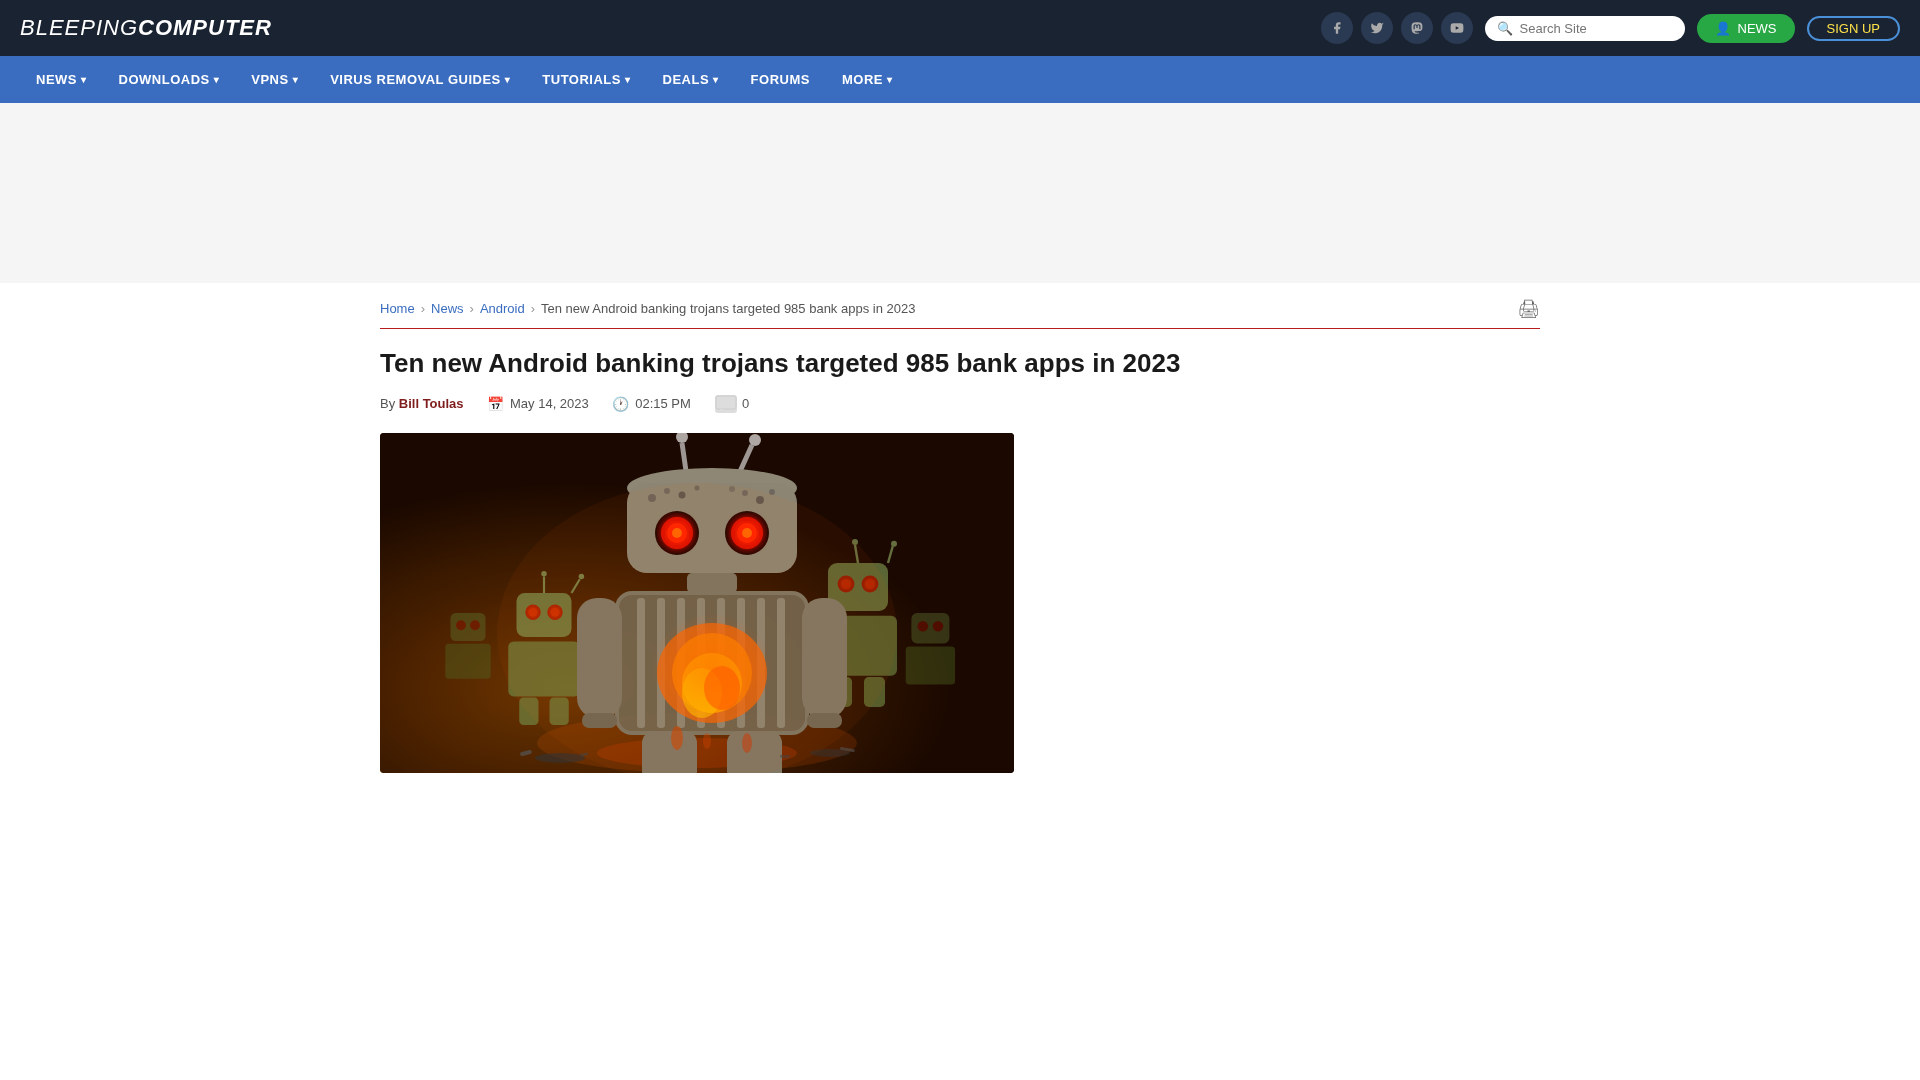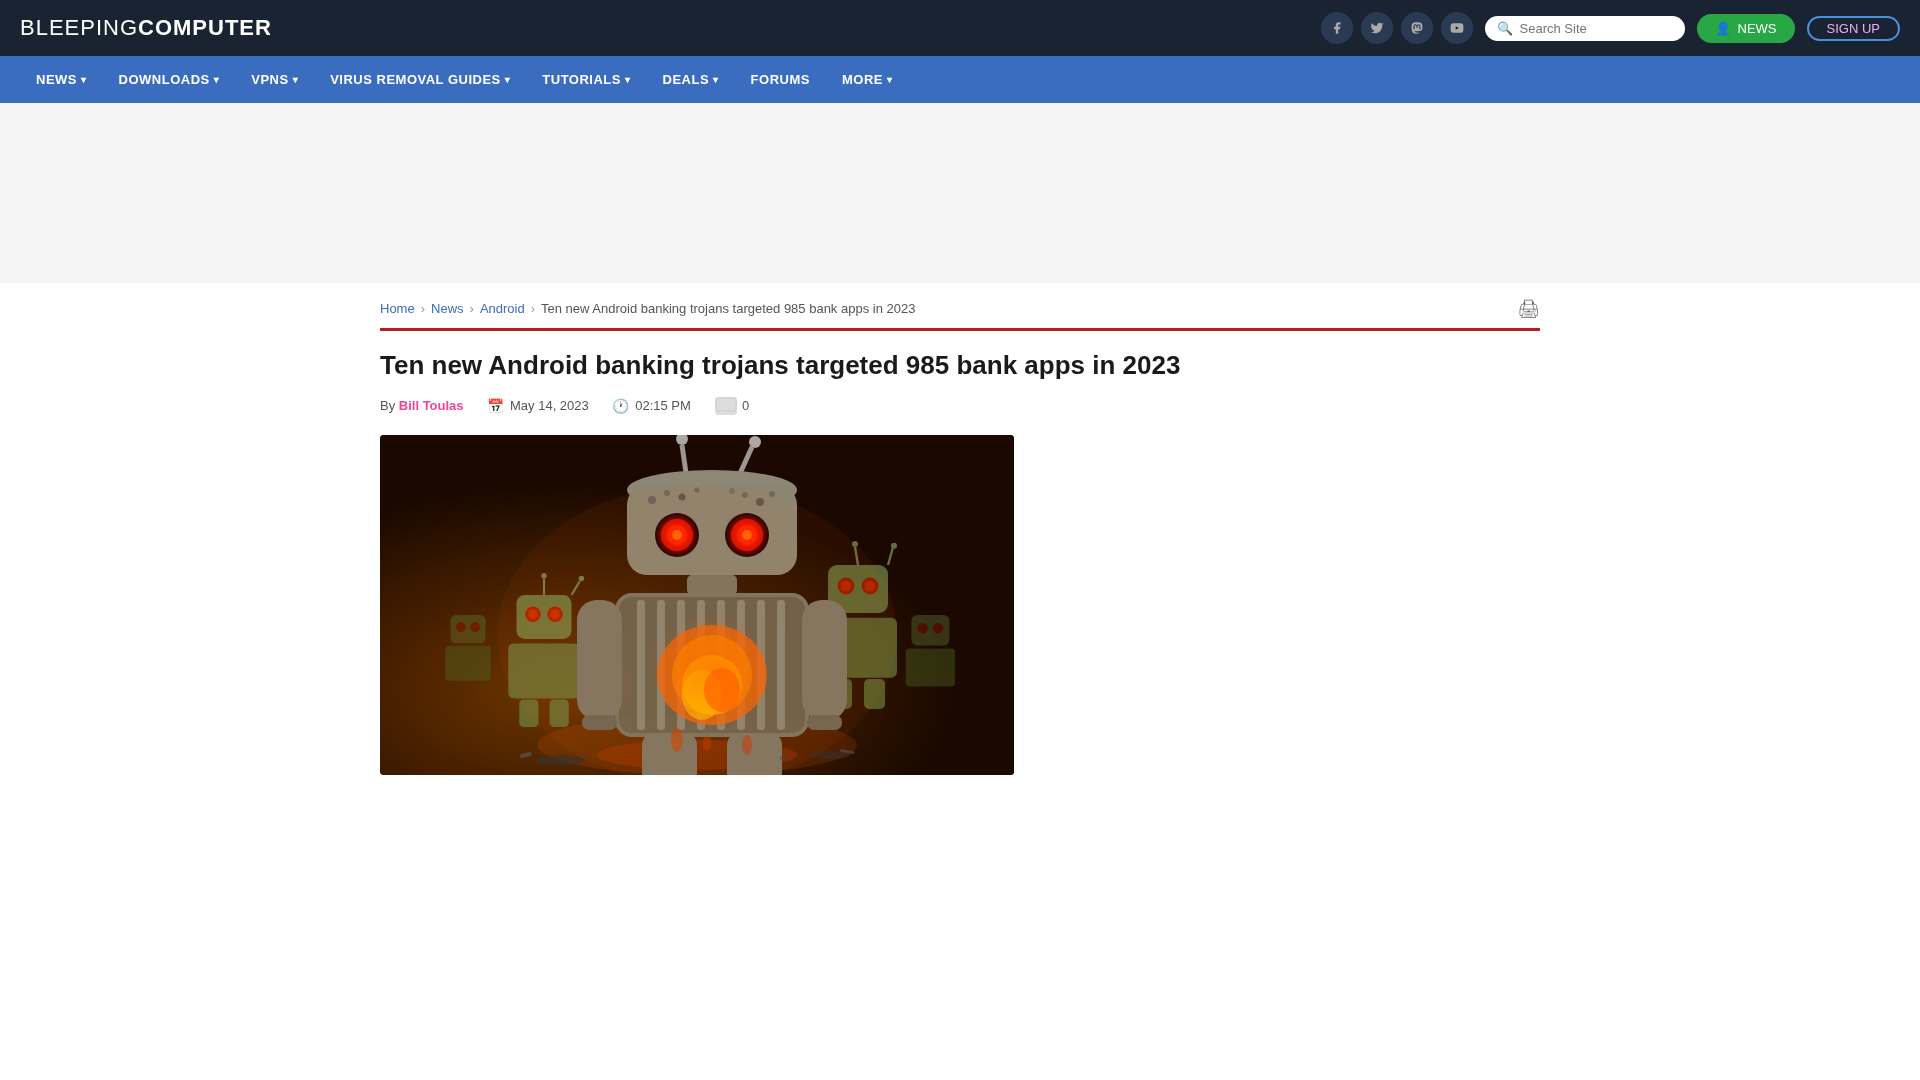--- a/index.html
+++ b/index.html
@@ -12,20 +12,21 @@
       display: flex;
       align-items: center;
       justify-content: space-between;
     }
     .logo {
       color: #fff;
       font-size: 22px;
       font-weight: 300;
       letter-spacing: 1px;
       text-decoration: none;
+      font-style: italic;
     }
     .logo strong { font-weight: 700; }
     .header-right {
       display: flex;
       align-items: center;
       gap: 12px;
     }
     .social-icons {
       display: flex;
       gap: 8px;
@@ -68,21 +69,21 @@
       border-radius: 20px;
       padding: 7px 18px;
       cursor: pointer;
       font-size: 13px;
       display: flex;
       align-items: center;
       gap: 6px;
     }
     .btn-signup {
       background: transparent;
-      color: #f0abfc;
+      color: #fde047;
       border: 2px solid #4a90d9;
       border-radius: 20px;
       padding: 3px 18px;
       cursor: pointer;
       font-size: 13px;
     }
 
     
     .nav {
       background: #3a6dbf;
@@ -123,21 +124,21 @@
       padding: 0 20px;
     }
 
     
     .breadcrumb {
       display: flex;
       align-items: center;
       gap: 4px;
       padding: 18px 0 12px 0;
       font-size: 13px;
-      border-bottom: 3px solid #b91c1c;
+      border-bottom: 1px solid #b91c1c;
       position: relative;
     }
     .breadcrumb a {
       color: #3a6dbf;
       text-decoration: none;
     }
     .breadcrumb .sep { color: #999; margin: 0 2px; }
     .breadcrumb .current { color: #555; }
     .print-icon {
       position: absolute;
@@ -158,21 +159,21 @@
 
     .article-meta {
       display: flex;
       align-items: center;
       gap: 24px;
       margin-bottom: 20px;
       font-size: 13px;
       color: #555;
     }
     .article-meta .author { color: #555; }
-    .article-meta .author a { color: #ec4899; text-decoration: none; font-weight: 600; text-align: center; }
+    .article-meta .author a { color: #7f1d1d; text-decoration: none; font-weight: 600; text-align: center; }
     .meta-item {
       display: flex;
       align-items: center;
       gap: 5px;
     }
     .meta-icon { color: #777; font-size: 14px; }
     .comments-meta {
       display: flex;
       align-items: center;
       gap: 5px;

